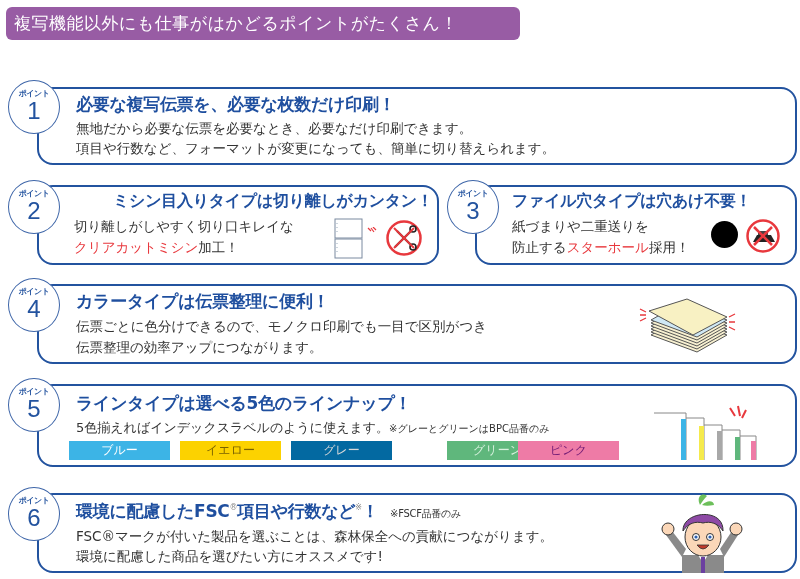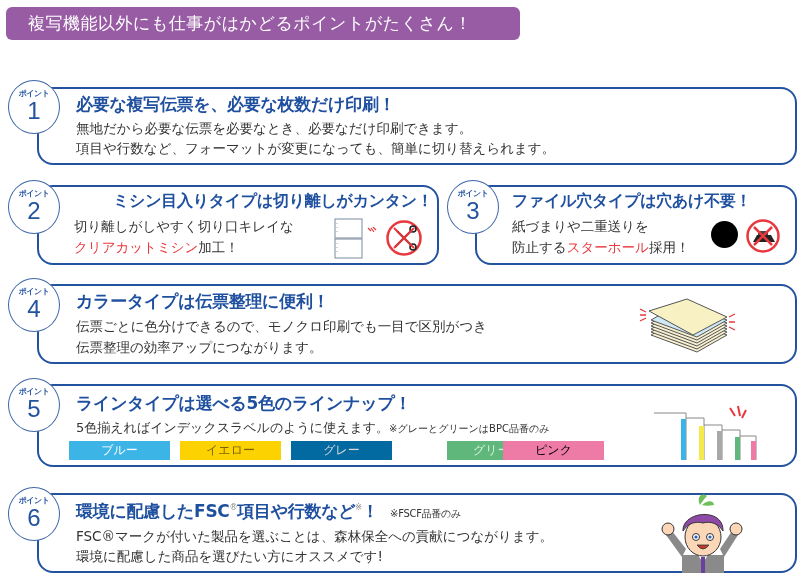--- a/index.html
+++ b/index.html
@@ -3,21 +3,21 @@
 <meta charset="utf-8">
 <style>
   * { box-sizing: border-box; margin: 0; padding: 0; }
   body {
     width: 800px; height: 579px; background: #ffffff; position: relative; overflow: hidden;
     font-family: "DejaVu Sans", "Liberation Sans", sans-serif; color: #333;
   }
   .banner {
     position: absolute; left: 6px; top: 7px; width: 514px; height: 33px;
     background: #985ca4; border-radius: 6px; color: #fff;
-    font-size: 17px; line-height: 33px; padding-left: 22px; letter-spacing: 0.5px;
+    font-size: 17px; line-height: 33px; padding-left: 8px; letter-spacing: 0.5px;
   }
   .card {
     position: absolute; border: 2.5px solid #23539f; border-radius: 16px; background: #fff;
   }
   .badge {
     position: absolute; width: 52px; height: 54px; border-radius: 50%;
     border: 1.5px solid #3d65a8; background: #fff; text-align: center; color: #23539f;
     z-index: 2;
   }
   .badge .lbl { display: block; font-size: 8px; font-weight: bold; margin-top: 7px; letter-spacing: -0.5px; }
@@ -124,21 +124,21 @@
   <span class="num">5</span>
 </div>
 <div class="title" style="left:76px;top:392px;">ラインタイプは選べる5色のラインナップ！</div>
 <div class="txt" style="left:76px;top:418px;font-size:13px;">
   <span>5色揃えればインデックスラベルのように使えます。</span><span class="note">※グレーとグリーンはBPC品番のみ</span>
 </div>
 <div class="swatch" style="left:69px;background:#3cb4e6;">ブルー</div>
 <div class="swatch" style="left:180px;background:#fcd200;color:#7a6200;">イエロー</div>
 <div class="swatch" style="left:291px;background:#0369a1;color:#d8d8d8;">グレー</div>
 <div class="swatch" style="left:401px;background:#5fb77c;color:#d9f2df;margin-left:46px;">グリーン</div>
-<div class="swatch" style="left:503px;background:#ee7ba6;color:#000000;">ピンク</div>
+<div class="swatch" style="left:518px;background:#ee7ba6;color:#701a75;">ピンク</div>
 <svg style="position:absolute;left:650px;top:400px;" width="110" height="62" viewBox="0 0 110 62">
   <g fill="none" stroke="#888" stroke-width="1">
     <path d="M4 13 L36 13 L36 60"></path>
     <path d="M36 18 L54 18 L54 60"></path>
     <path d="M54 25 L72 25 L72 60"></path>
     <path d="M72 30 L90 30 L90 60"></path>
     <path d="M90 36 L106 36 L106 60"></path>
   </g>
   <rect x="31" y="19" width="5" height="41" fill="#3cb4e6"></rect>
   <rect x="49" y="26" width="5" height="34" fill="#f5ea4c"></rect>

